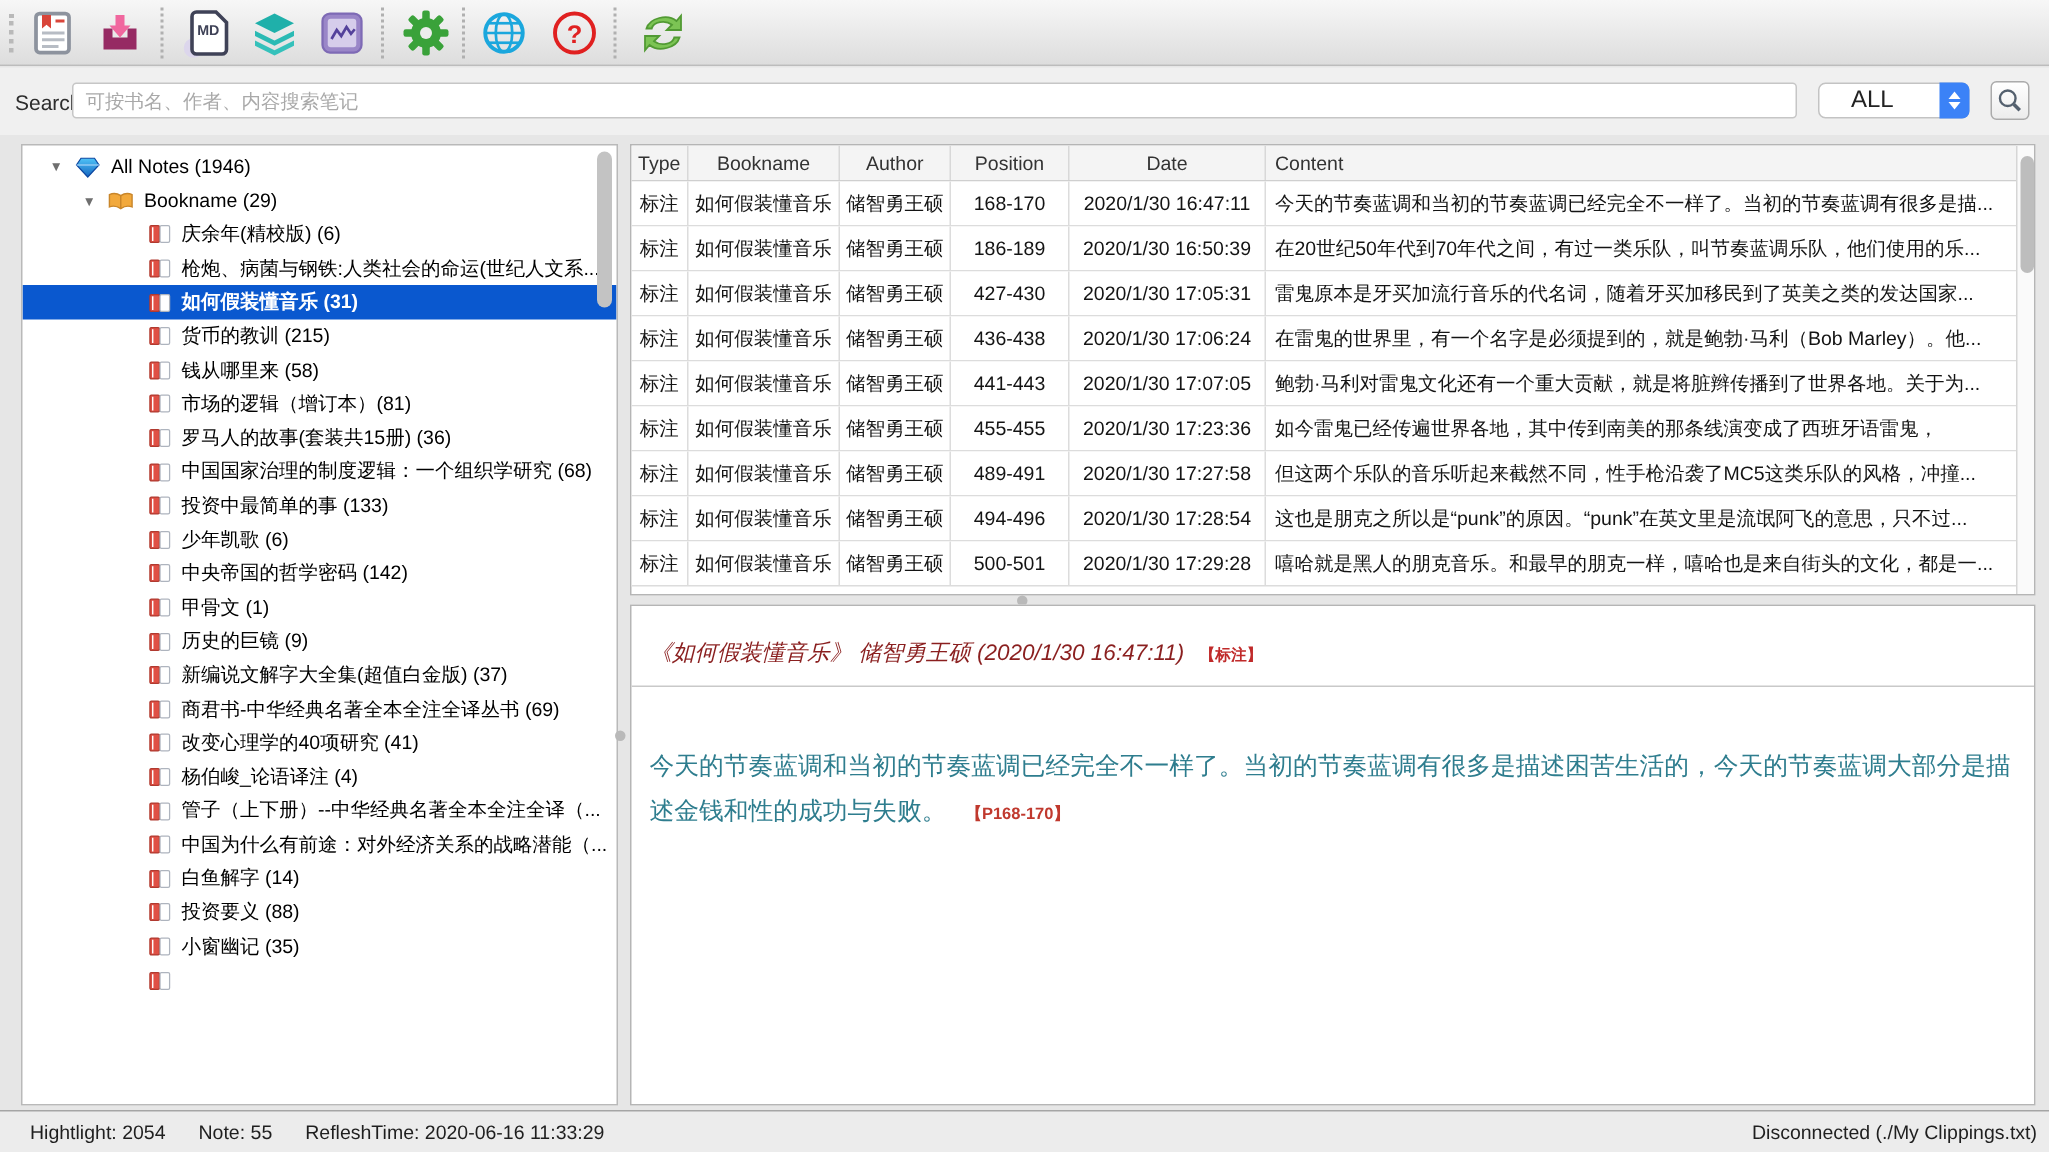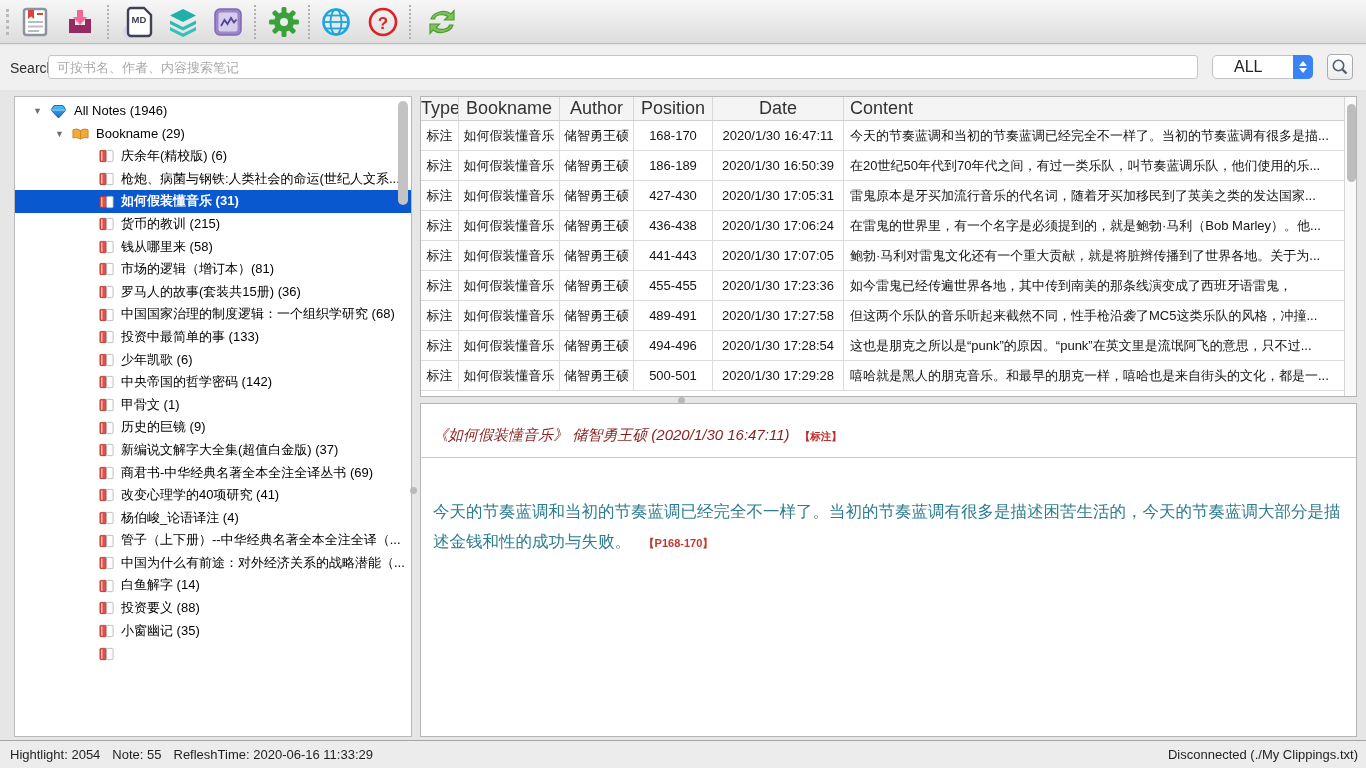--- a/index.html
+++ b/index.html
@@ -48,21 +48,21 @@
   .depth1 { padding-left:40px; }
   .depth2 { padding-left:84px; }
   .tree-item.selected { background:#0a58cf; color:#fff; font-weight:bold; }
   .sb-thumb { position:absolute; right:3px; top:4px; width:10px; height:104px;
     background:#c3c3c3; border-radius:5px; }
 
   
   .tablebox { position:absolute; left:420px; top:96px; width:937px; height:301px;
     background:#fff; border:1px solid #b5b5b5; overflow:hidden; }
   .thead { display:flex; height:24px; background:#f4f4f4; border-bottom:1px solid #cfcfcf; }
-  .th { font-size:18px; color:#333; text-align:center; line-height:23px;
+  .th { font-size:13px; color:#333; text-align:center; line-height:23px;
     border-right:1px solid #d8d8d8; overflow:hidden; white-space:nowrap; }
   .tr { display:flex; height:30px; border-bottom:1px solid #dcdcdc; background:#fff; }
   .td { font-size:13px; color:#141414; text-align:center; line-height:29px;
     border-right:1px solid #dcdcdc; overflow:hidden; white-space:nowrap; }
   .c0 { width:38px; flex:0 0 auto; }
   .c1 { width:101px; flex:0 0 auto; }
   .c2 { width:74px; flex:0 0 auto; }
   .c3 { width:79px; flex:0 0 auto; }
   .c4 { width:131px; flex:0 0 auto; }
   .c5 { flex:1 1 auto; text-align:left; padding:0 6px; border-right:none; }
@@ -84,21 +84,21 @@
   .detail-title { margin:22px 12px 0 12px; font-size:15px; color:#8a1f1f; font-style:italic; }
   .detail-title .tag { font-style:normal; font-size:10.5px; color:#c02a2a; font-weight:bold; margin-left:6px; }
   .detail hr { border:none; border-top:1px solid #c9c9c9; margin-top:12px; }
   .detail-body { margin:38px 14px 0 12px; font-size:16.5px; line-height:30px; color:#2e7d8e; }
   .detail-body .ptag { font-size:11px; color:#c0392e; font-weight:bold; margin-left:8px; }
 
   
   .statusbar { position:absolute; left:0; top:740px; width:1366px; height:28px;
     background:#ececec; border-top:1px solid #a5a5a5; display:flex; align-items:center;
     font-size:13px; color:#1f1f1f; }
-  .statusbar .sb-left { display:flex; gap:12px; margin-left:10px; }
+  .statusbar .sb-left { display:flex; gap:22px; margin-left:20px; }
   .statusbar .sb-right { margin-left:auto; margin-right:8px; }
 </style>
 </head>
 <body>
 
 <div class="window">
 
   <div class="toolbar">
     <div class="tb-handle"></div>
 

